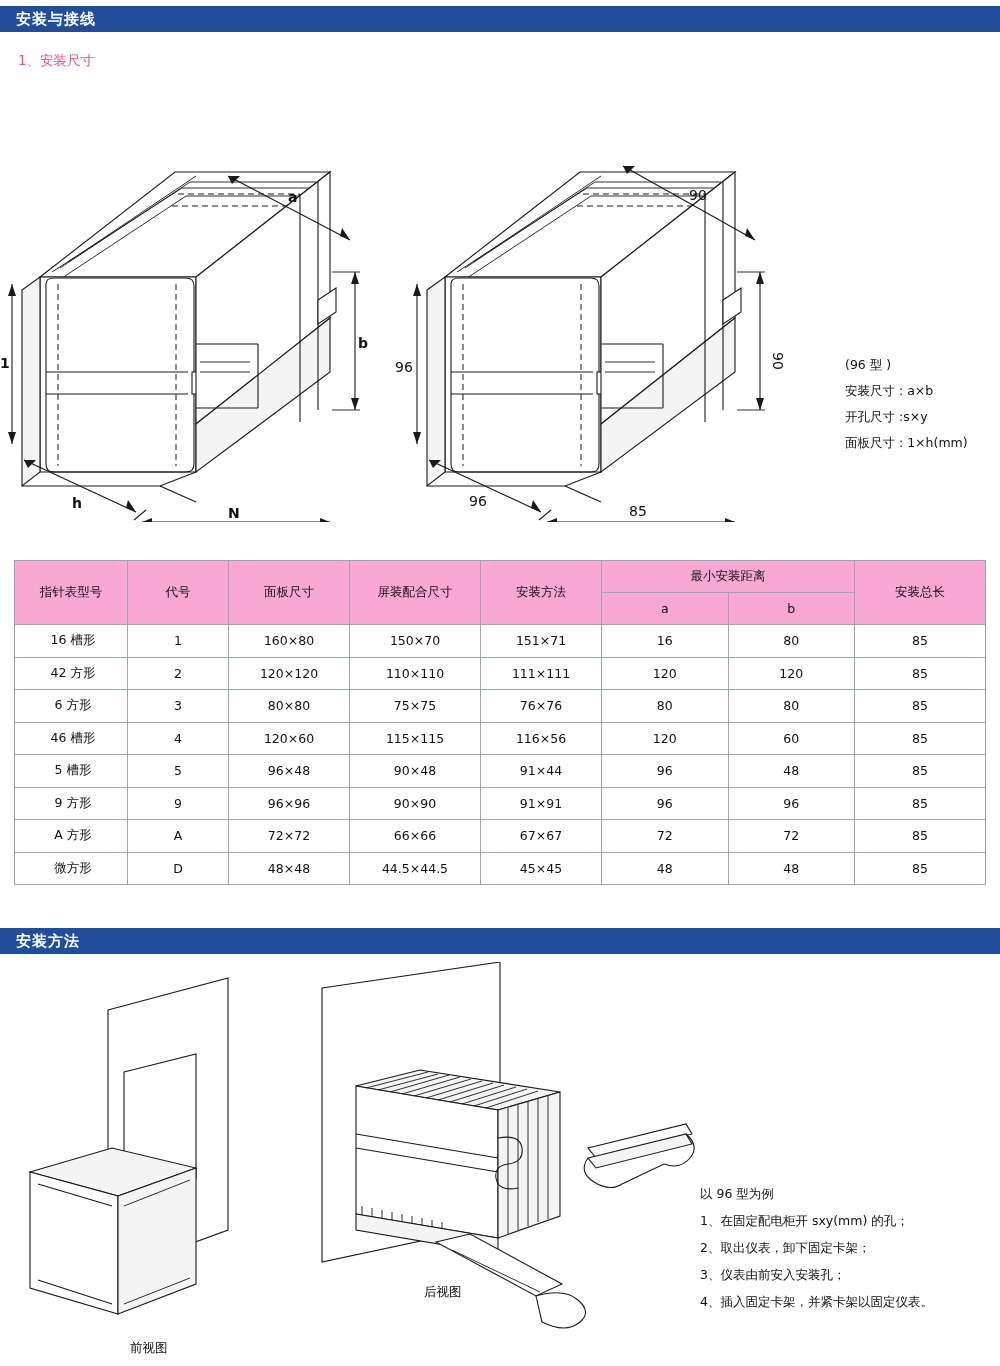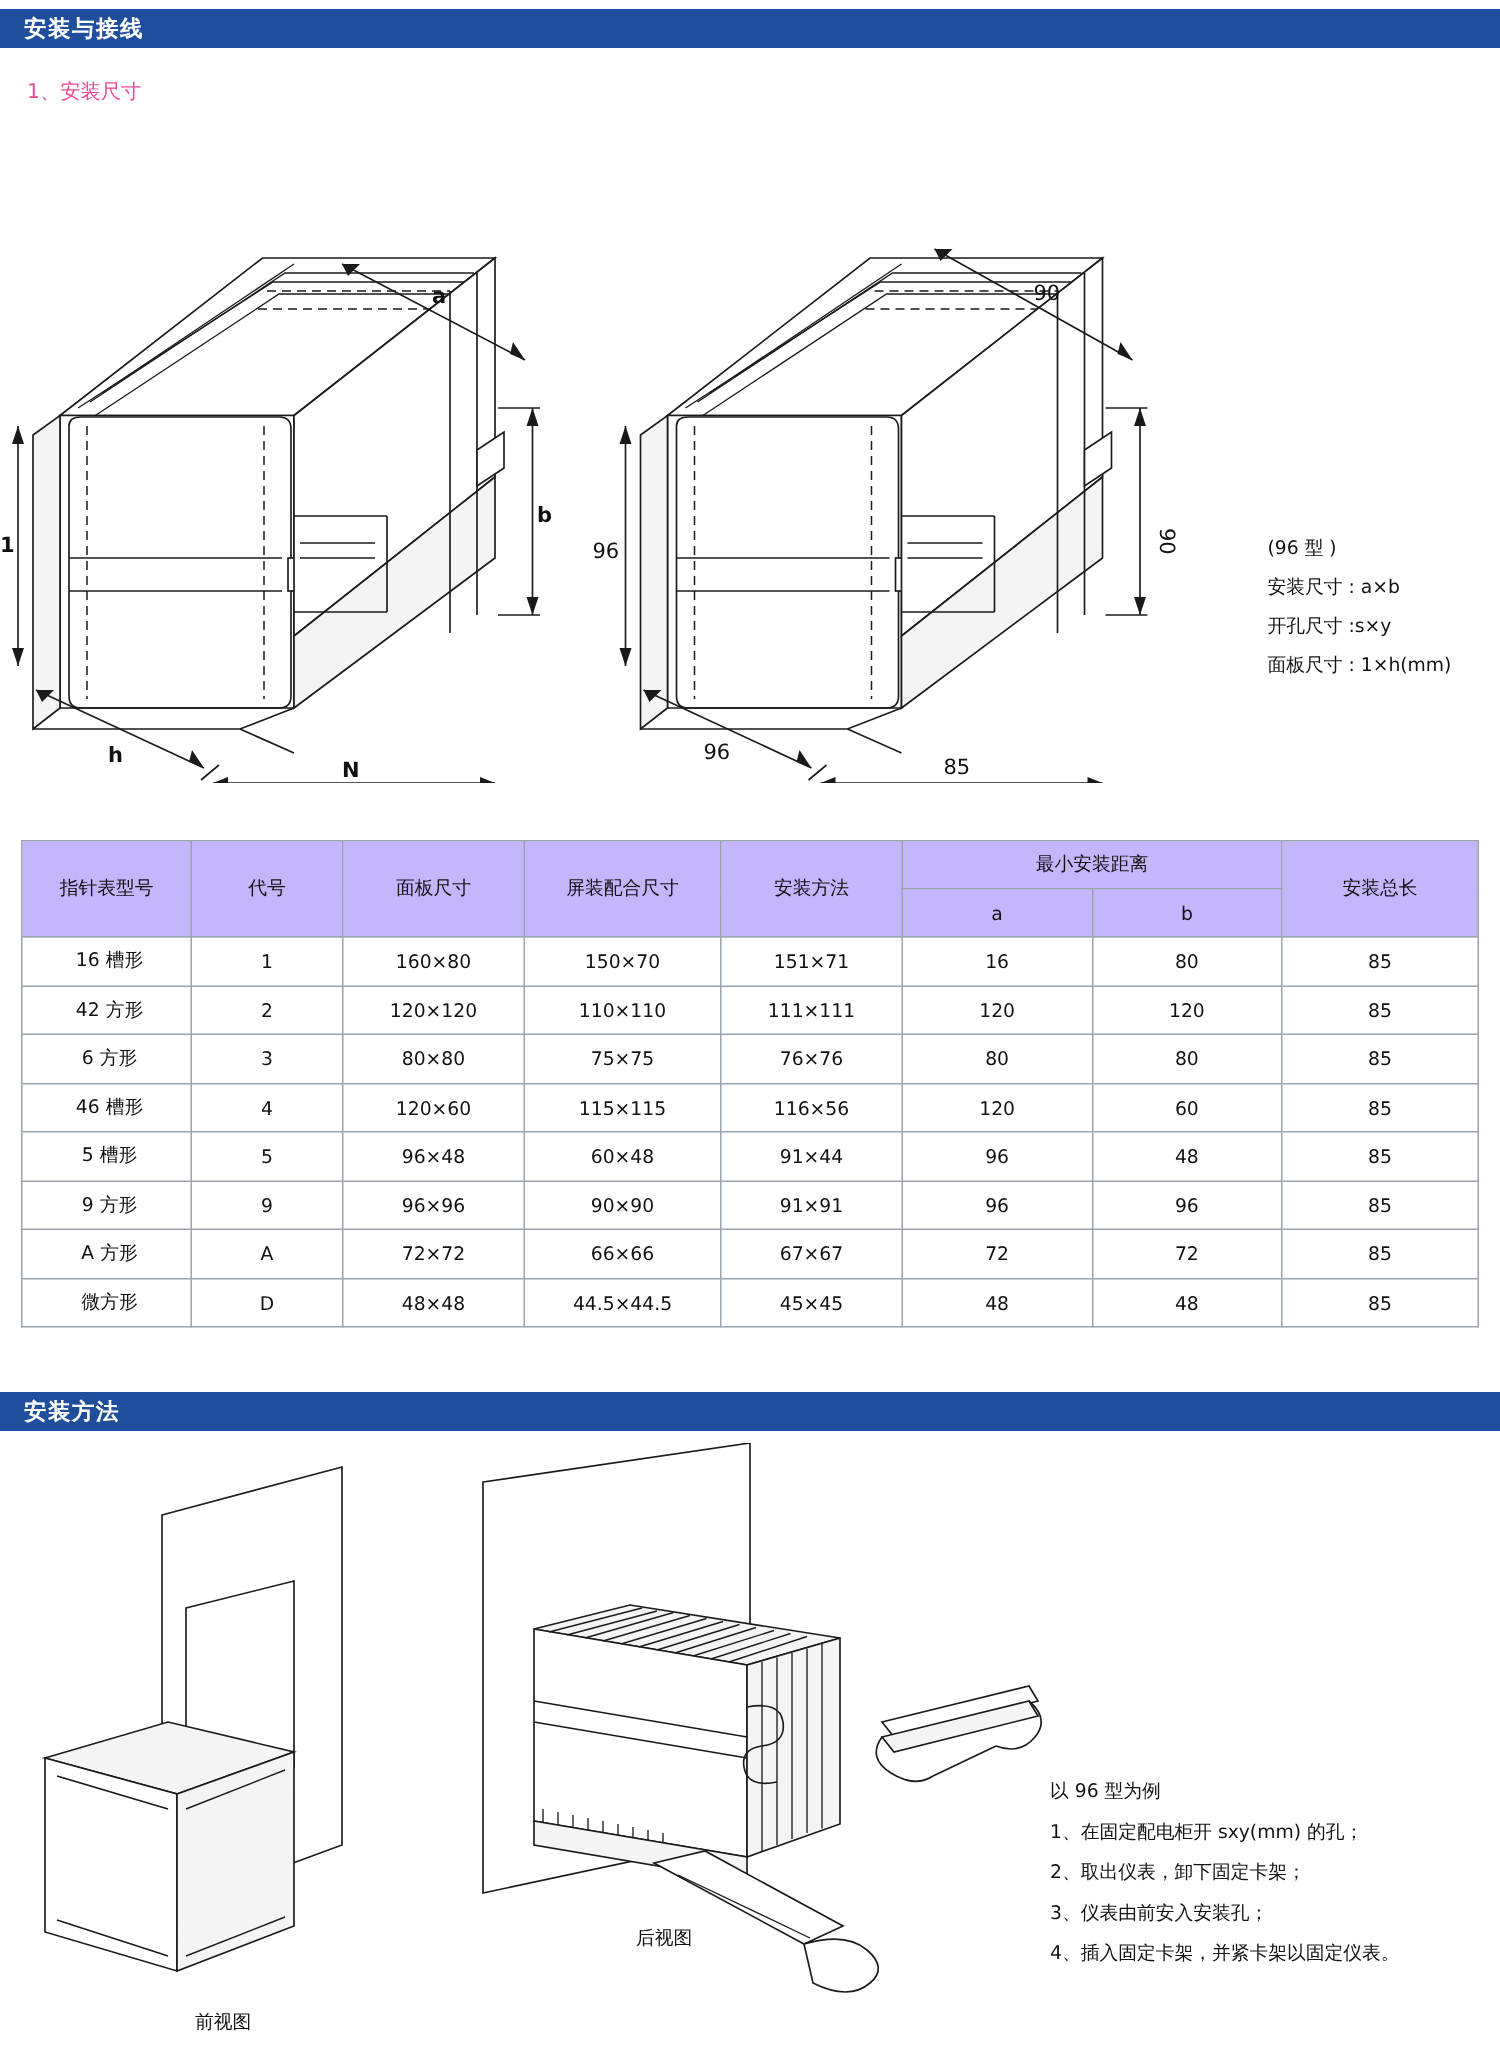--- a/index.html
+++ b/index.html
@@ -38,21 +38,21 @@
 
   
   table.dim{
     position:absolute;left:14px;top:560px;
     width:972px;border-collapse:collapse;font-size:12.5px;
   }
   table.dim th,table.dim td{
     border:1px solid #9aa4ae;text-align:center;color:#111;font-weight:normal;
     padding:0;height:31px;
   }
-  table.dim thead th{background:#c4b5fd;font-size:12.5px;}
+  table.dim thead th{background:#f9a8d4;font-size:12.5px;}
   table.dim tbody td{height:31.5px;}
   table.dim tr td:first-child{padding-left:4px;}
   .th-tall{height:62px;}
 
   
   .method-drawing{position:absolute;left:0;top:962px;width:1000px;height:404px;}
   .method-text{
     position:absolute;left:700px;top:1180px;font-size:12.5px;line-height:27px;color:#111;
   }
   .method-text div{white-space:nowrap;}
@@ -284,21 +284,21 @@
           <td>115×115</td>
           <td>116×56</td>
           <td>120</td>
           <td>60</td>
           <td>85</td>
         </tr>
         <tr>
           <td>5 槽形</td>
           <td>5</td>
           <td>96×48</td>
-          <td>60×48</td>
+          <td>90×48</td>
           <td>91×44</td>
           <td>96</td>
           <td>48</td>
           <td>85</td>
         </tr>
         <tr>
           <td>9 方形</td>
           <td>9</td>
           <td>96×96</td>
           <td>90×90</td>

